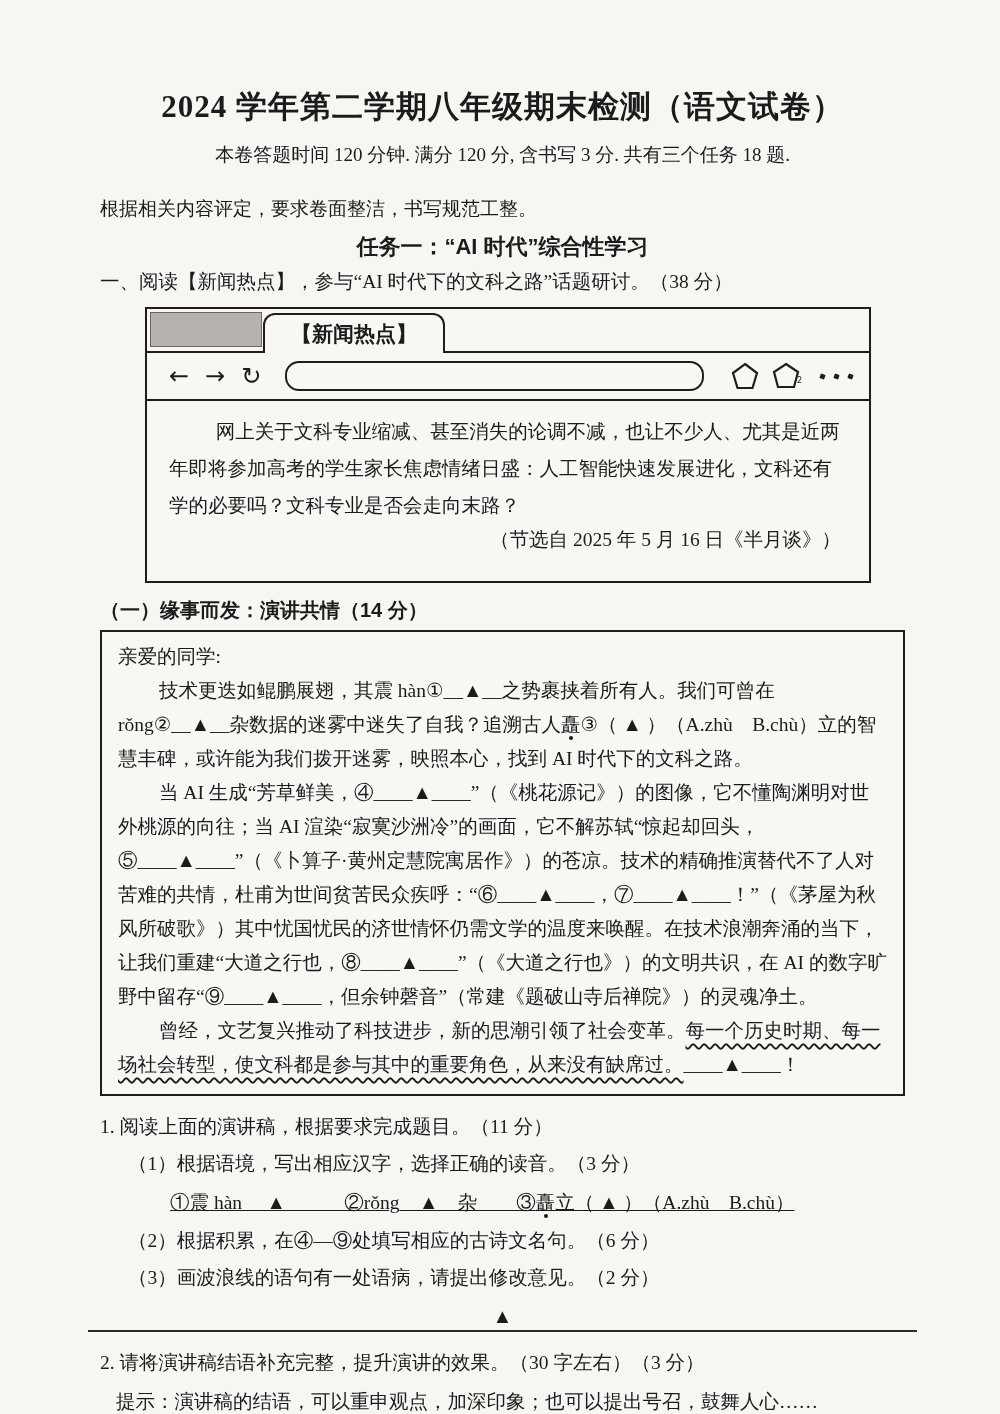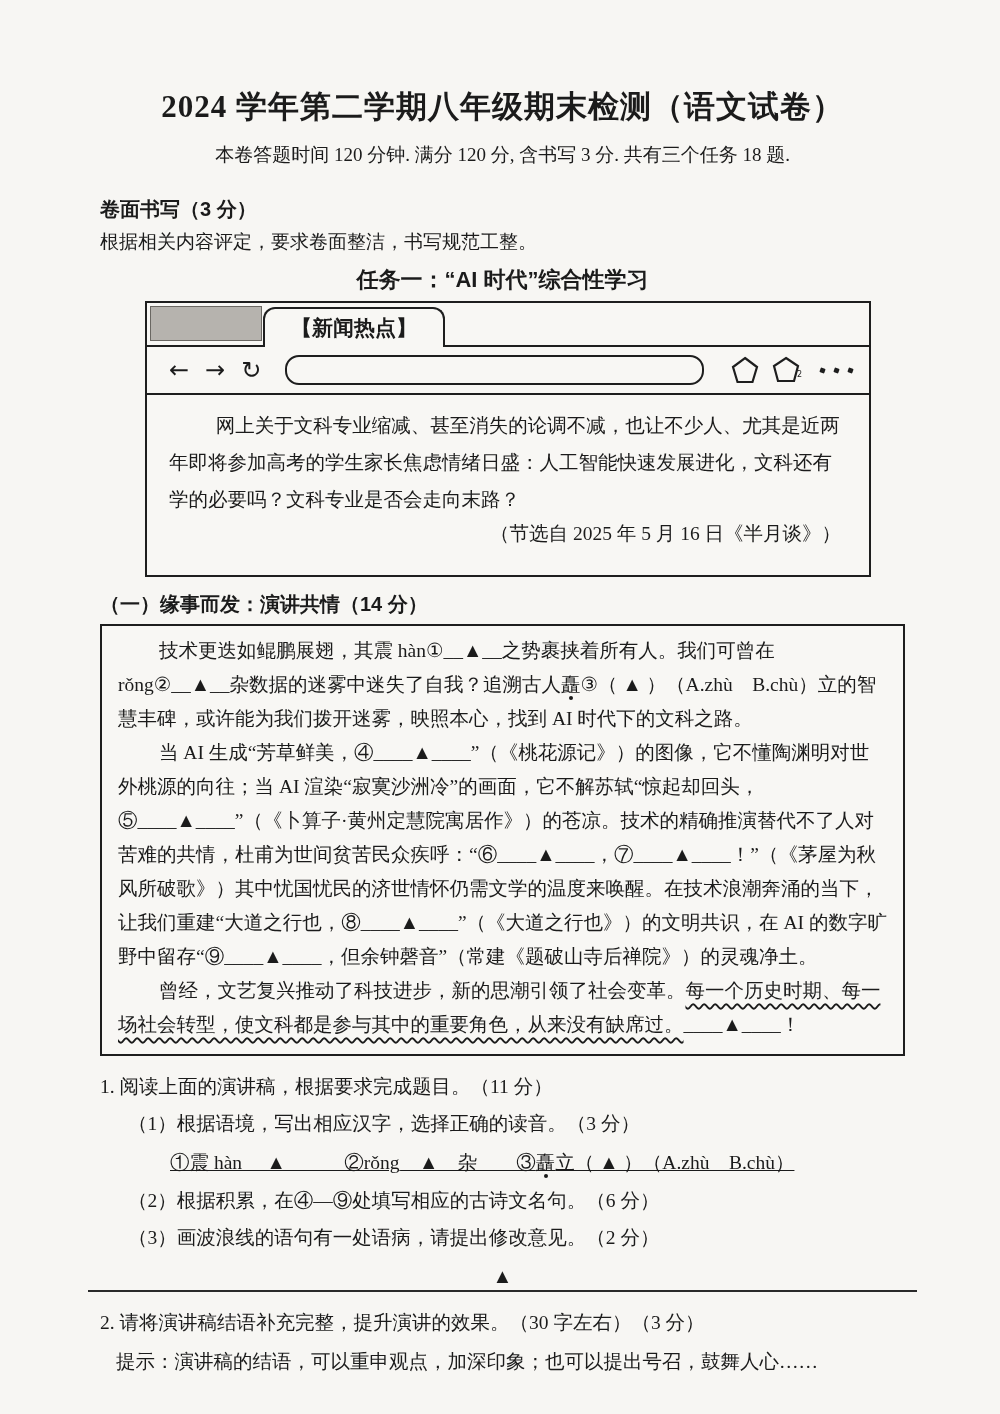--- a/index.html
+++ b/index.html
@@ -127,24 +127,24 @@
   .q-hint{margin:6px 0 2px 16px;font-size:19.5px;line-height:33px;}
 </style>
 </head>
 <body>
 
 <div class="page">
 
   <h1 class="title">2024 学年第二学期八年级期末检测（语文试卷）</h1>
   <p class="subtitle">本卷答题时间 120 分钟. 满分 120 分, 含书写 3 分. 共有三个任务 18 题.</p>
 
-  <h2 class="hw-heading">卷面书写（3 分）</h2>
   <p class="hw-desc">根据相关内容评定，要求卷面整洁，书写规范工整。</p>
 
   <h2 class="task-heading">任务一：“AI 时代”综合性学习</h2>
+  <p class="task-intro">一、阅读【新闻热点】，参与“AI 时代下的文科之路”话题研讨。（38 分）</p>
 
   <div class="browser">
     <div class="b-tabrow">
       <div class="b-gray"></div>
       <div class="b-tab">
         <span>【新闻热点】</span>
       </div>
     </div>
     <div class="b-toolbar">
       <span class="b-ic">←</span>
@@ -166,20 +166,21 @@
     </div>
     <div class="b-content">
       <p class="b-article">网上关于文科专业缩减、甚至消失的论调不减，也让不少人、尤其是近两年即将参加高考的学生家长焦虑情绪日盛：人工智能快速发展进化，文科还有学的必要吗？文科专业是否会走向末路？</p>
       <p class="b-source">（节选自 2025 年 5 月 16 日《半月谈》）</p>
     </div>
   </div>
 
   <h2 class="sec-heading">（一）缘事而发：演讲共情（14 分）</h2>
 
   <div class="speechbox">
+    <p>亲爱的同学:</p>
     <p class="sp-indent"><span>技术更迭如鲲鹏展翅，其震 hàn①__▲__之势裹挟着所有人。我们可曾在 rǒng②__▲__杂数据的迷雾中迷失了自我？追溯古人</span><span class="emph">矗</span><span>③（ ▲ ）（A.zhù　B.chù）立的智慧丰碑，或许能为我们拨开迷雾，映照本心，找到 AI 时代下的文科之路。</span></p>
     <p class="sp-indent">当 AI 生成“芳草鲜美，④____▲____”（《桃花源记》）的图像，它不懂陶渊明对世外桃源的向往；当 AI 渲染“寂寞沙洲冷”的画面，它不解苏轼“惊起却回头，⑤____▲____”（《卜算子·黄州定慧院寓居作》）的苍凉。技术的精确推演替代不了人对苦难的共情，杜甫为世间贫苦民众疾呼：“⑥____▲____，⑦____▲____！”（《茅屋为秋风所破歌》）其中忧国忧民的济世情怀仍需文学的温度来唤醒。在技术浪潮奔涌的当下，让我们重建“大道之行也，⑧____▲____”（《大道之行也》）的文明共识，在 AI 的数字旷野中留存“⑨____▲____，但余钟磬音”（常建《题破山寺后禅院》）的灵魂净土。</p>
     <p class="sp-indent"><span>曾经，文艺复兴推动了科技进步，新的思潮引领了社会变革。</span><span class="wavy">每一个历史时期、每一场社会转型，使文科都是参与其中的重要角色，从来没有缺席过。</span><span>____▲____！</span></p>
   </div>
 
   <p class="q">1. 阅读上面的演讲稿，根据要求完成题目。（11 分）</p>
   <p class="q-sub">（1）根据语境，写出相应汉字，选择正确的读音。（3 分）</p>
   <p class="q-items"><span>①震 hàn __▲__　　②rǒng__▲__杂　　③</span><span class="emph">矗</span><span>立（ ▲ ）（A.zhù　B.chù）</span></p>
   <p class="q-sub">（2）根据积累，在④—⑨处填写相应的古诗文名句。（6 分）</p>
   <p class="q-sub">（3）画波浪线的语句有一处语病，请提出修改意见。（2 分）</p>

